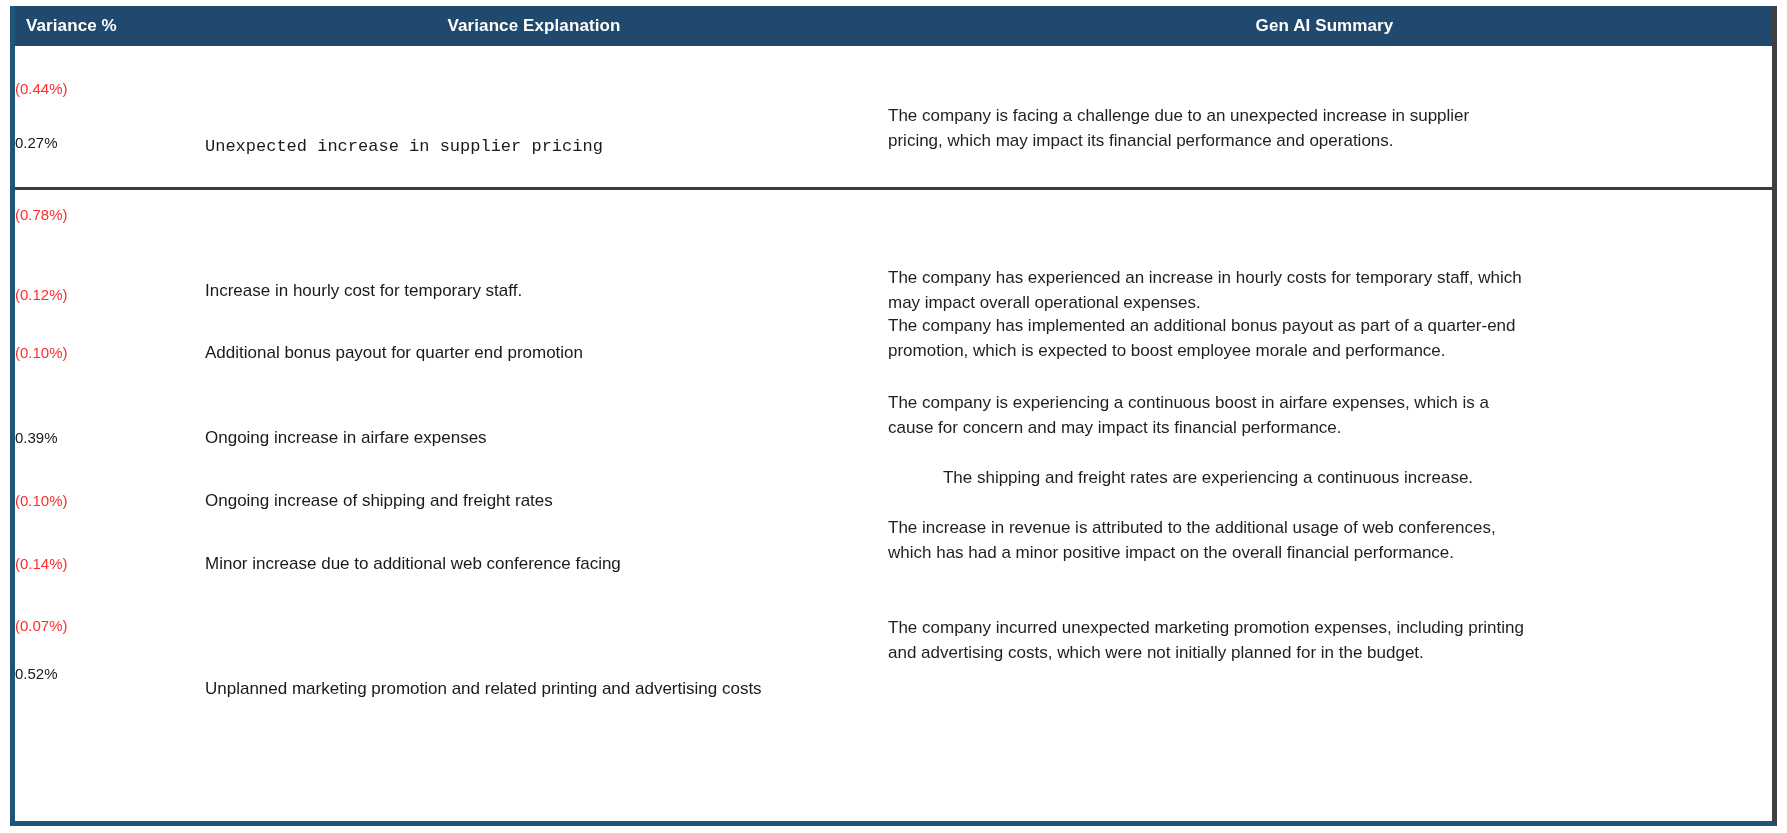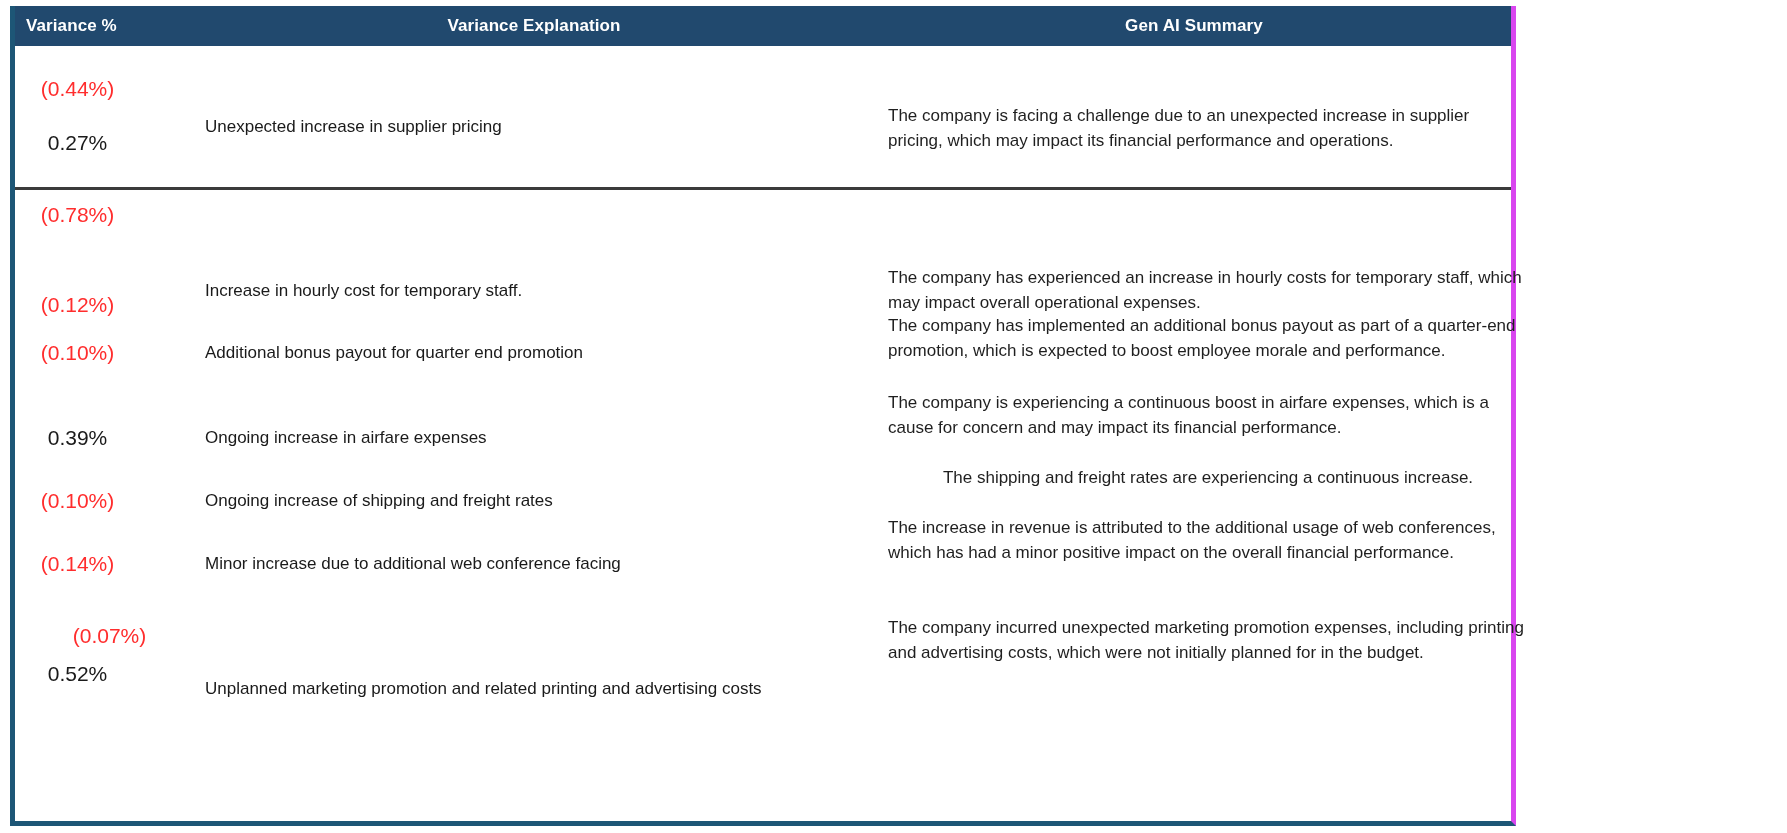--- a/index.html
+++ b/index.html
@@ -19,25 +19,25 @@
     background: #ffffff;
     box-sizing: border-box;
     overflow: hidden;
   }
 
   
   .table-frame {
     position: absolute;
     left: 10px;
     top: 6px;
-    width: 1506px;
+    width: 1767px;
     height: 820px;
     box-sizing: border-box;
     border-left: 5px solid #1d5676;
-    border-right: 5px solid #d946ef;
+    border-right: 5px solid #404040;
     border-bottom: 5px solid #1d5676;
     background: #ffffff;
   }
 
   
   .thead {
     display: flex;
     background: #21496e;
     height: 40px;
     align-items: center;
@@ -98,23 +98,23 @@
     box-sizing: border-box;
     position: relative;
   }
 
   .cell {
     position: absolute;
     box-sizing: border-box;
   }
 
   .pct {
-    font-size: 21px;
+    font-size: 15px;
     color: #1a1a1a;
-    text-align: center;
+    text-align: left;
     width: 125px;
     left: 0;
     line-height: 22px;
   }
   .pct.neg { color: #ff2d2d; }
 
   .exp {
     font-size: 17px;
     color: #1a1a1a;
     line-height: 25px;
@@ -149,45 +149,45 @@
     <div class="tbody">
 
       <div class="section section-1">
 
         <div class="col-pct">
           <div class="cell pct neg" style="top:32px;">(0.44%)</div>
           <div class="cell pct" style="top:86px;">0.27%</div>
         </div>
 
         <div class="col-exp">
-          <div class="cell exp" style="top:68px;">Unexpected increase in supplier pricing</div>
+          <div class="cell exp" style="top:88px;font-family:Liberation Mono, monospace;">Unexpected increase in supplier pricing</div>
         </div>
 
         <div class="col-sum">
           <div class="cell sum" style="top:57px;">The company is facing a challenge due to an unexpected increase in supplier pricing, which may impact its financial performance and operations.</div>
         </div>
 
       </div>
 
       <div class="section section-2">
 
         <div class="col-pct">
           <div class="cell pct neg" style="top:14px;">(0.78%)</div>
 
-          <div class="cell pct neg" style="top:104px;">(0.12%)</div>
+          <div class="cell pct neg" style="top:94px;">(0.12%)</div>
 
           <div class="cell pct neg" style="top:152px;">(0.10%)</div>
 
           <div class="cell pct" style="top:237px;">0.39%</div>
 
           <div class="cell pct neg" style="top:300px;">(0.10%)</div>
 
           <div class="cell pct neg" style="top:363px;">(0.14%)</div>
 
-          <div class="cell pct neg" style="top:435px;margin-left:32px;">(0.07%)</div>
+          <div class="cell pct neg" style="top:425px;">(0.07%)</div>
 
           <div class="cell pct" style="top:473px;">0.52%</div>
         </div>
 
         <div class="col-exp">
           <div class="cell exp" style="top:88px;">Increase in hourly cost for temporary staff.</div>
 
           <div class="cell exp" style="top:150px;">Additional bonus payout for quarter end promotion</div>
 
           <div class="cell exp" style="top:235px;">Ongoing increase in airfare expenses</div>

